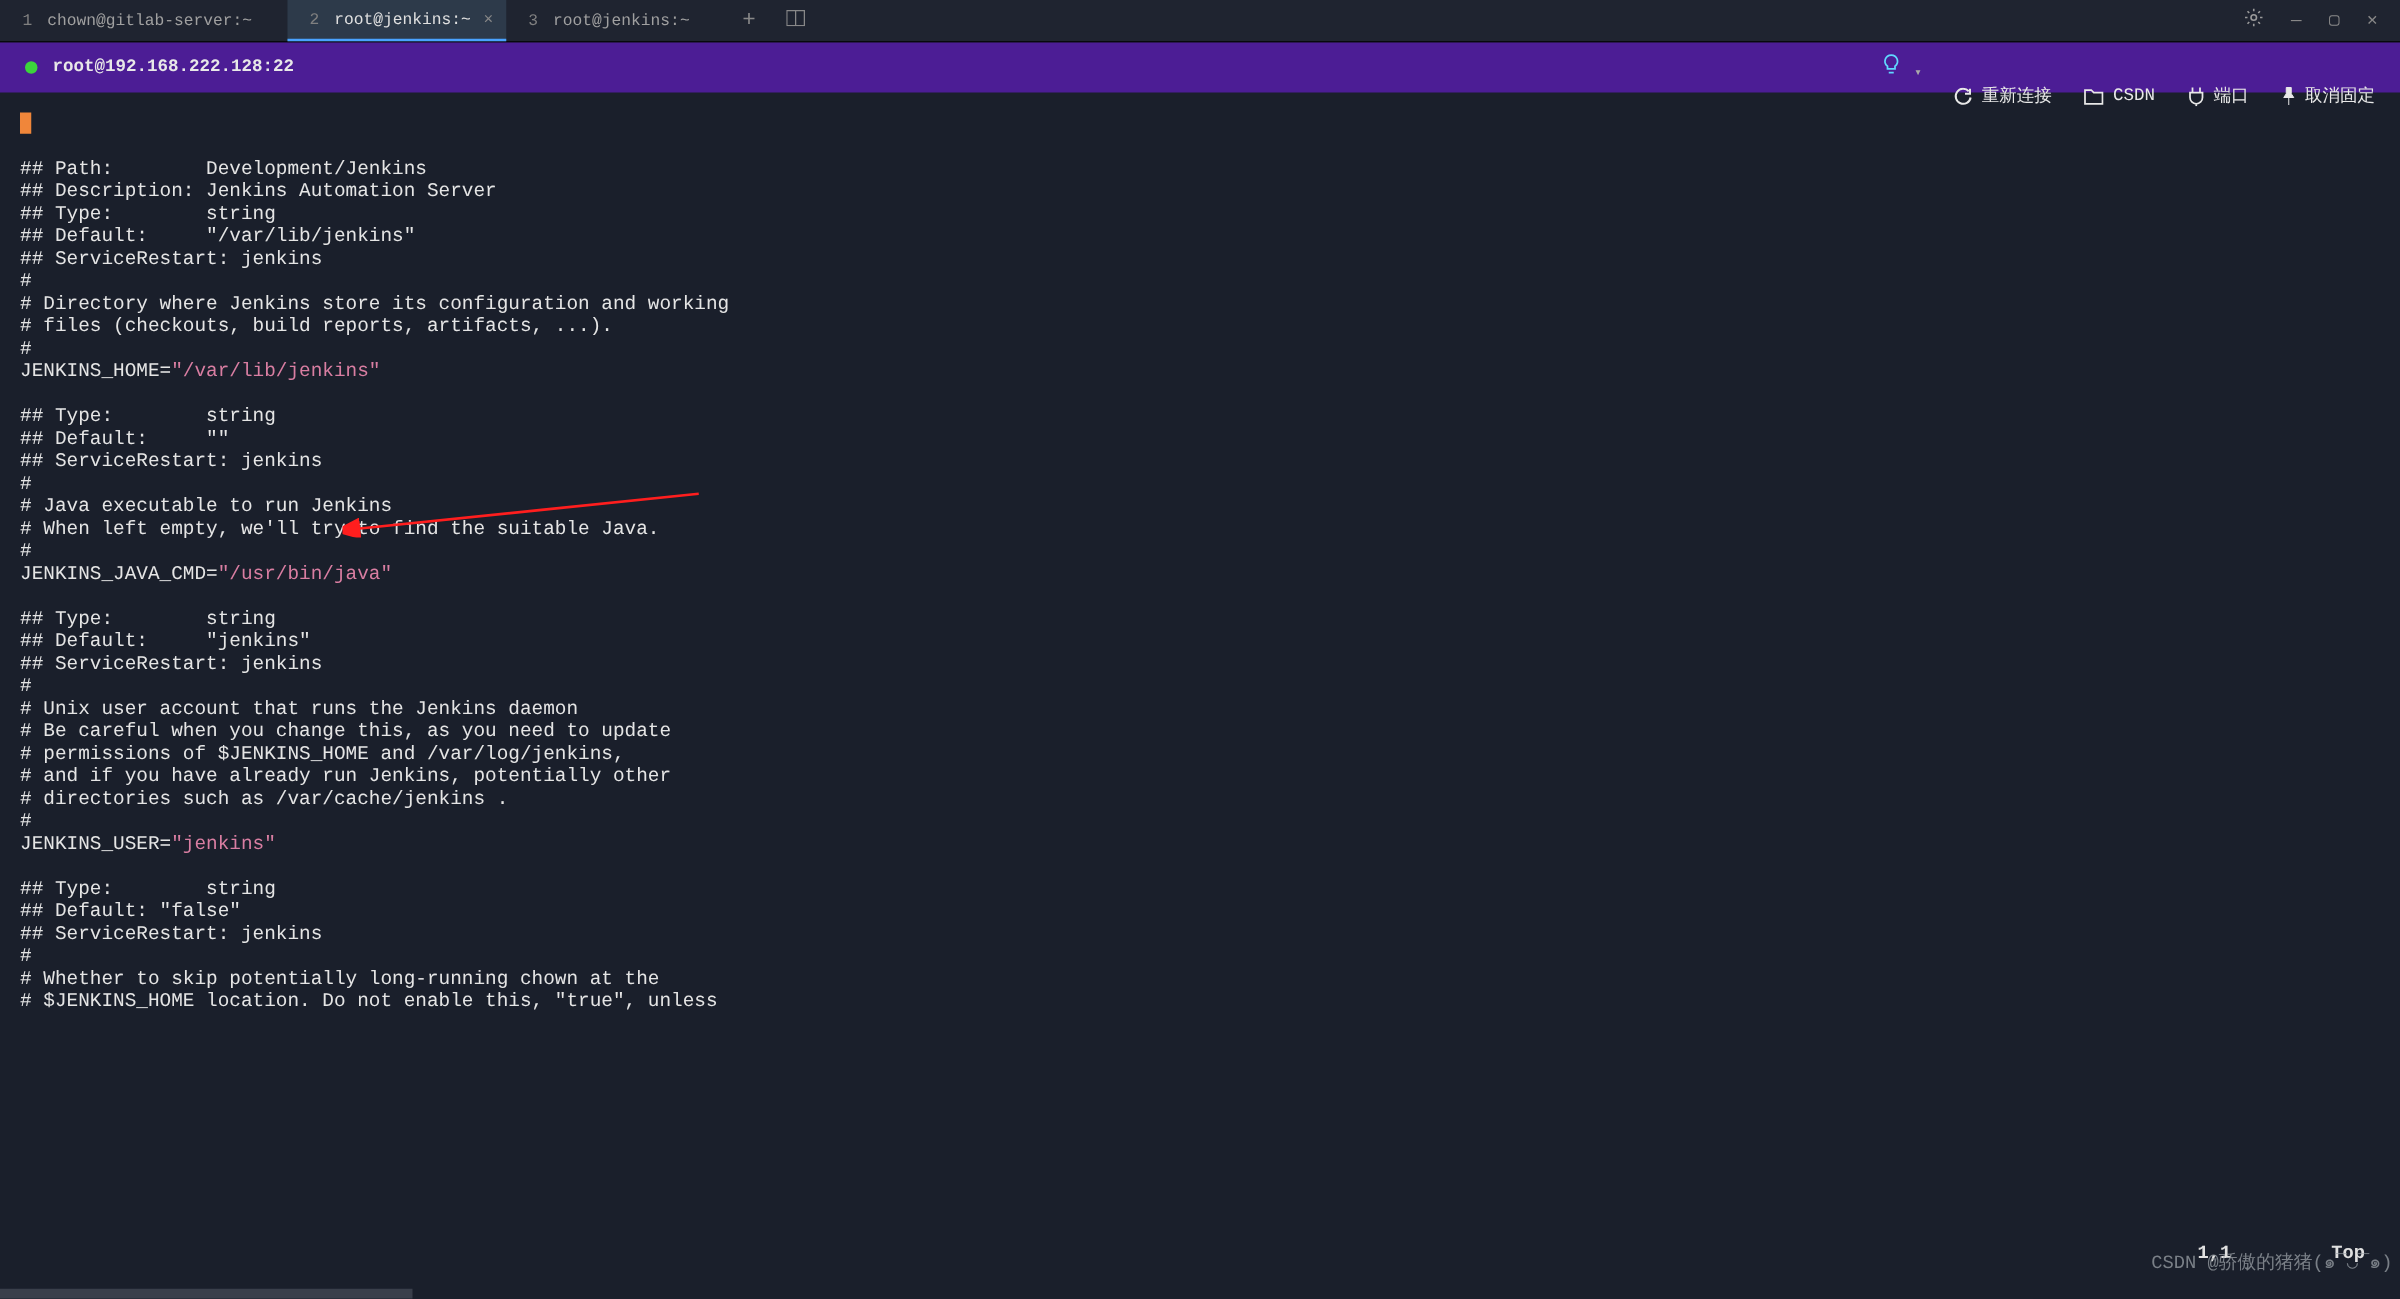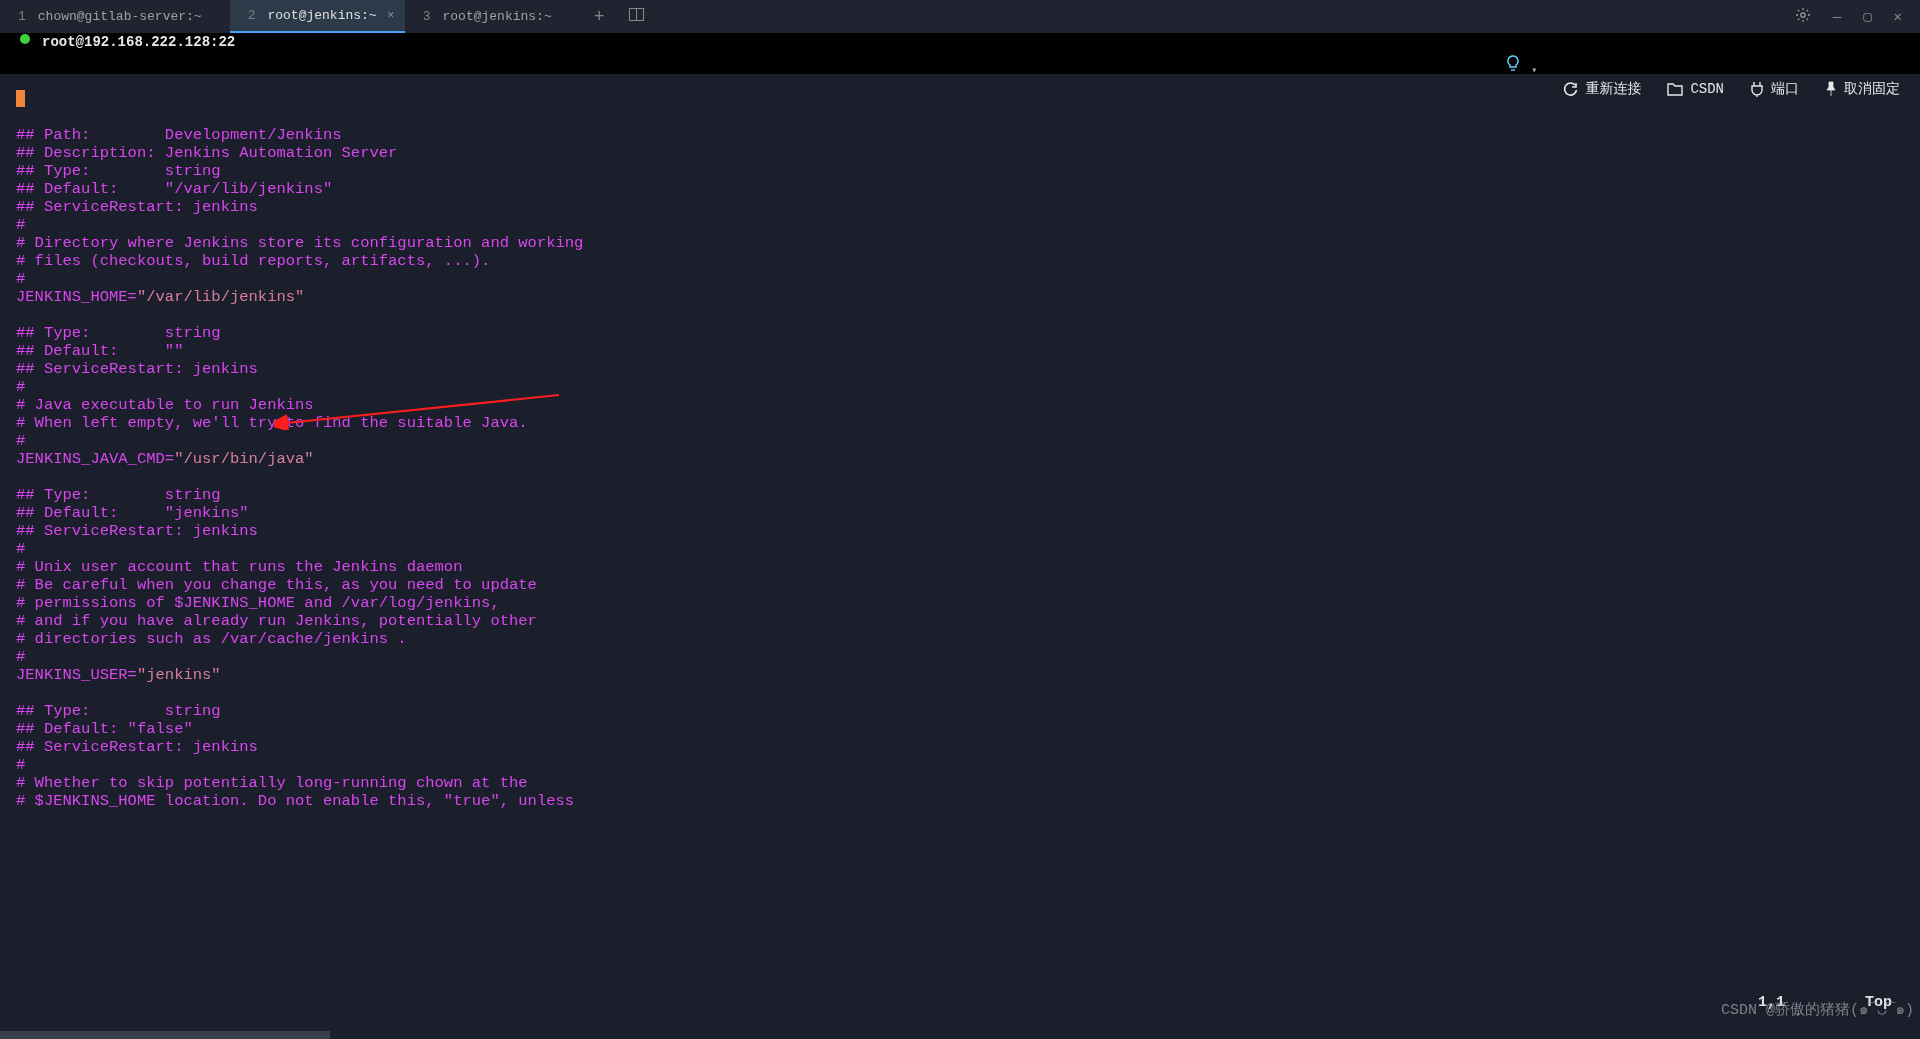--- a/index.html
+++ b/index.html
@@ -45,23 +45,23 @@
     align-items: center;
     gap: 22px;
     padding-right: 18px;
     color: #888;
   }
   .tabbar-right .icon { cursor: pointer; font-size: 14px; }
   .add-tab { padding: 0 14px; color: #888; font-size: 18px; cursor: pointer; }
   .windows-icon { padding: 0 10px; color:#888; font-size:14px; cursor:pointer;}
   .toolbar {
     display: flex;
-    align-items: flex-start;
+    align-items: center;
     height: 40px;
-    background: #000000;
+    background: #4c1d95;
     padding: 0 20px;
     font-size: 14px;
     color: #e8e8e8;
   }
   .status-dot {
     width: 10px; height: 10px; border-radius: 50%;
     background: #3cd43c; margin-right: 12px;
   }
   .host { font-weight: bold; }
   .toolbar-right {
@@ -86,21 +86,21 @@
   }
   .terminal .cursor {
     position: absolute;
     left: 16px;
     top: 16px;
     width: 9px;
     height: 17px;
     background: #f0863a;
   }
   .str { color: #d97ea2; }
-  .plain { color: #d946ef; }
+  .plain { color: #e5e5e5; }
   .arrow {
     position: absolute;
     pointer-events: none;
   }
   .status-line {
     position: absolute;
     bottom: 28px;
     right: 28px;
     color: #e0e0e0;
     font-size: 15px;

